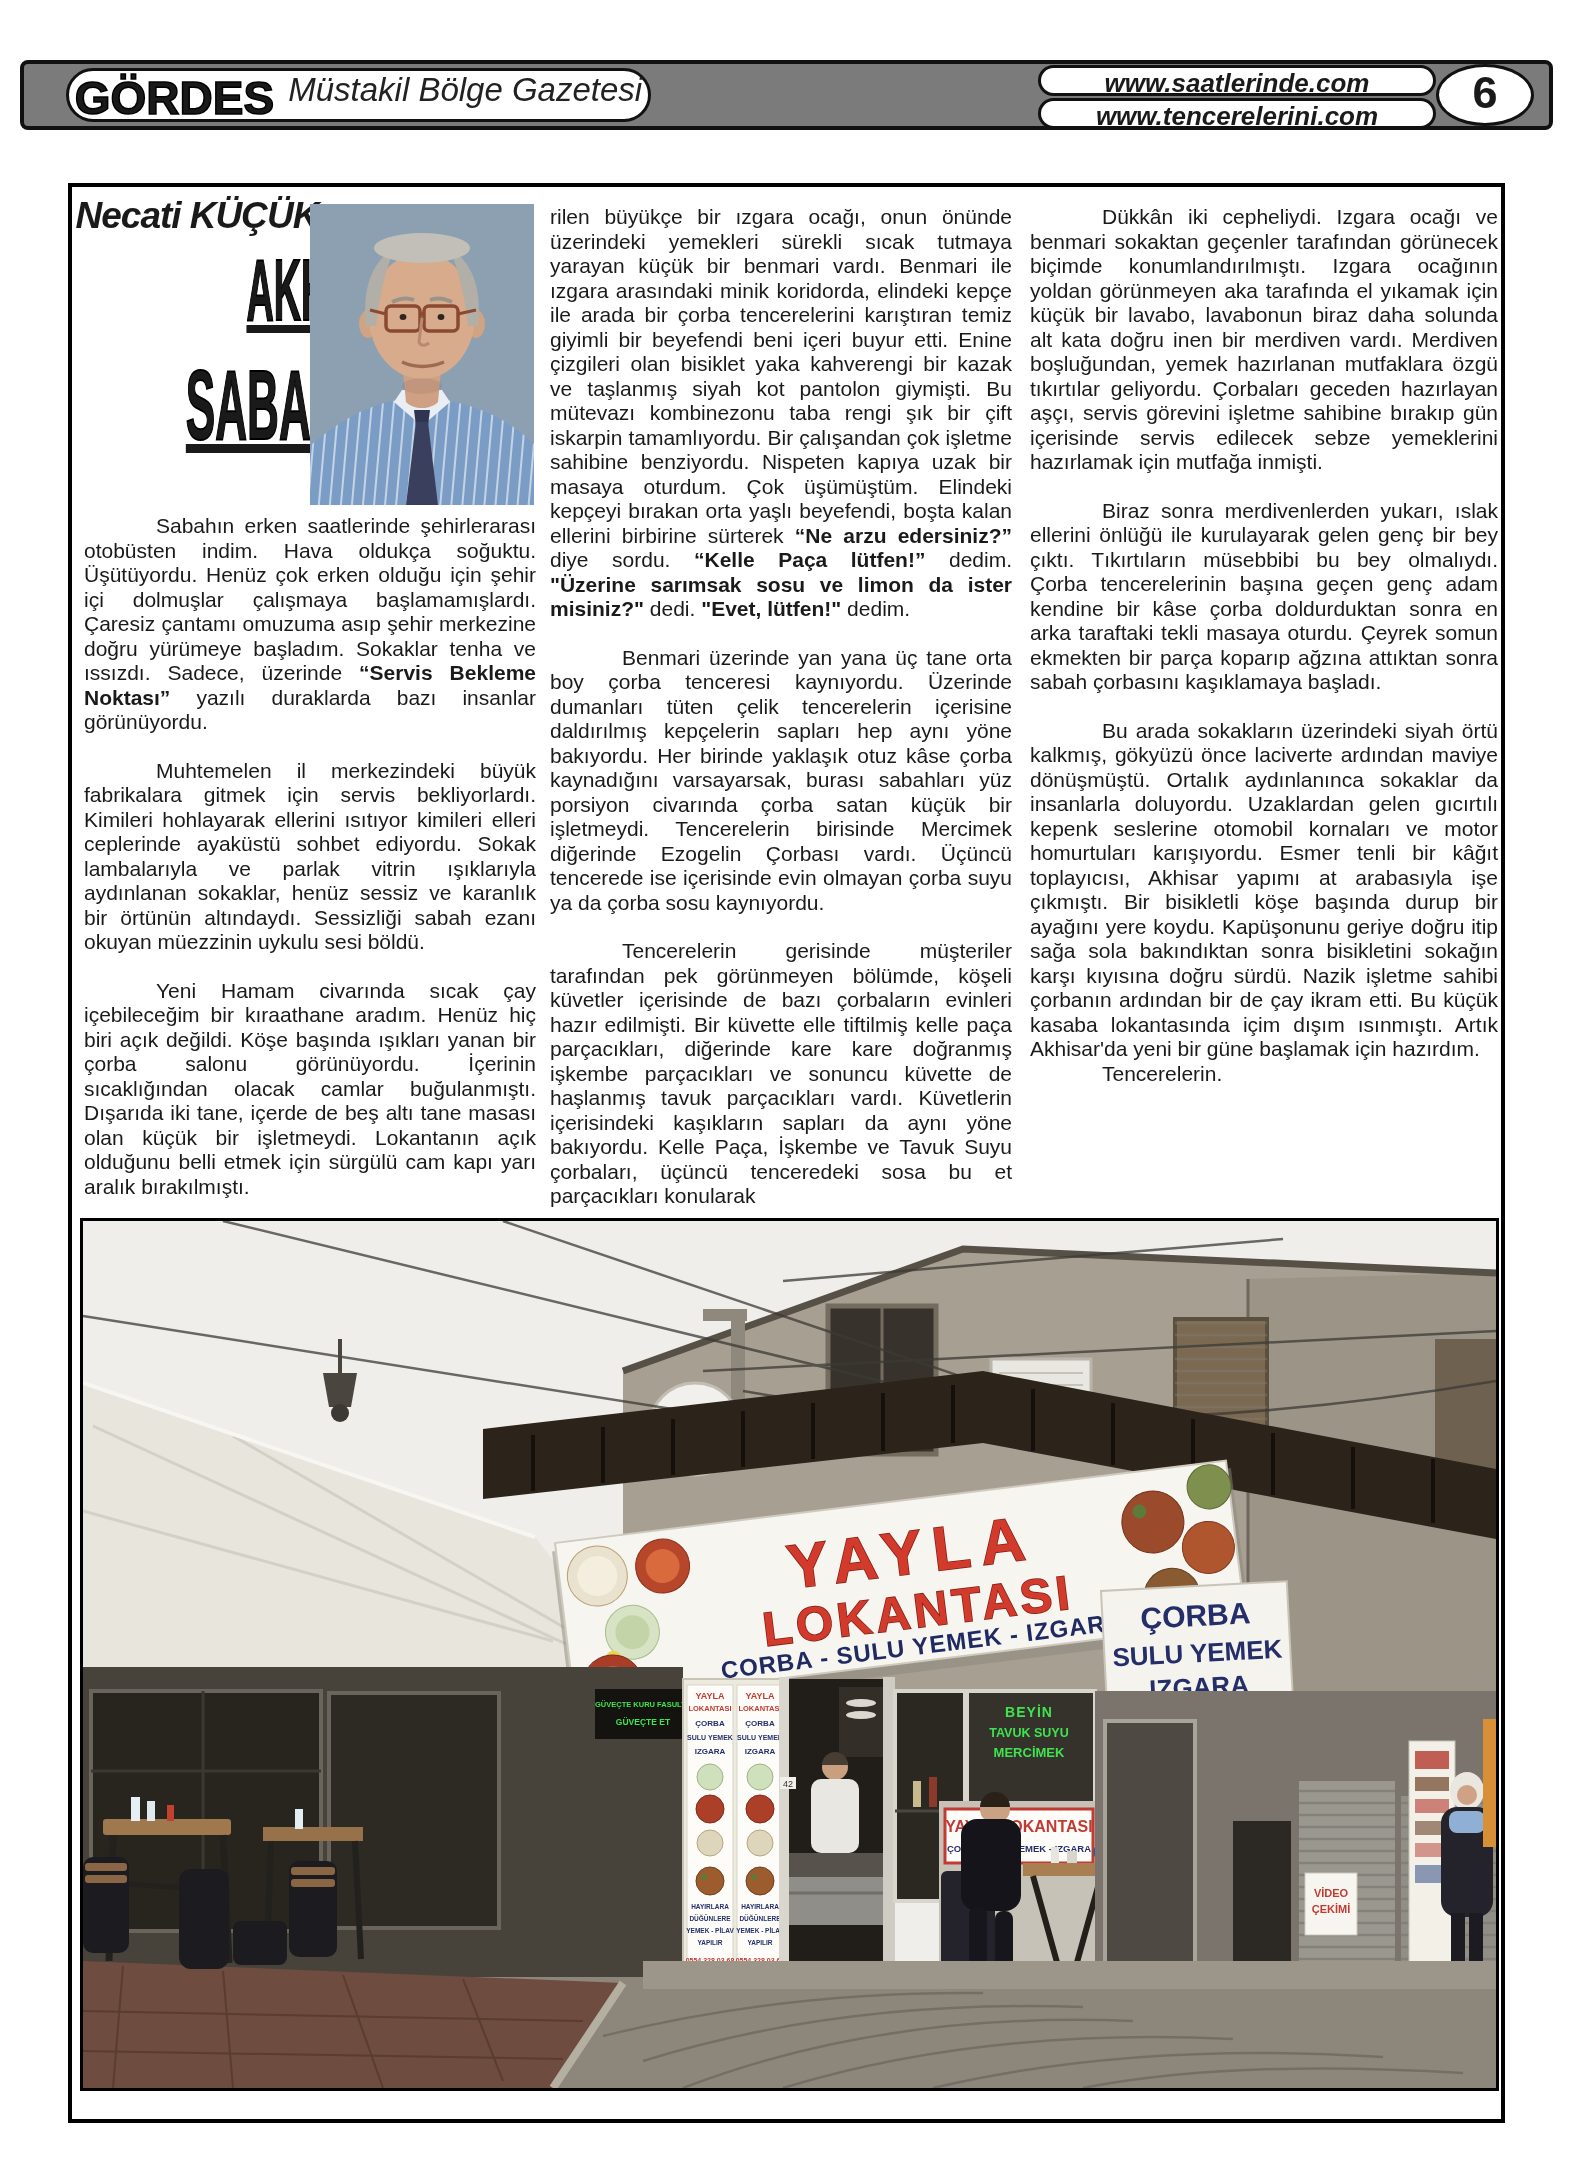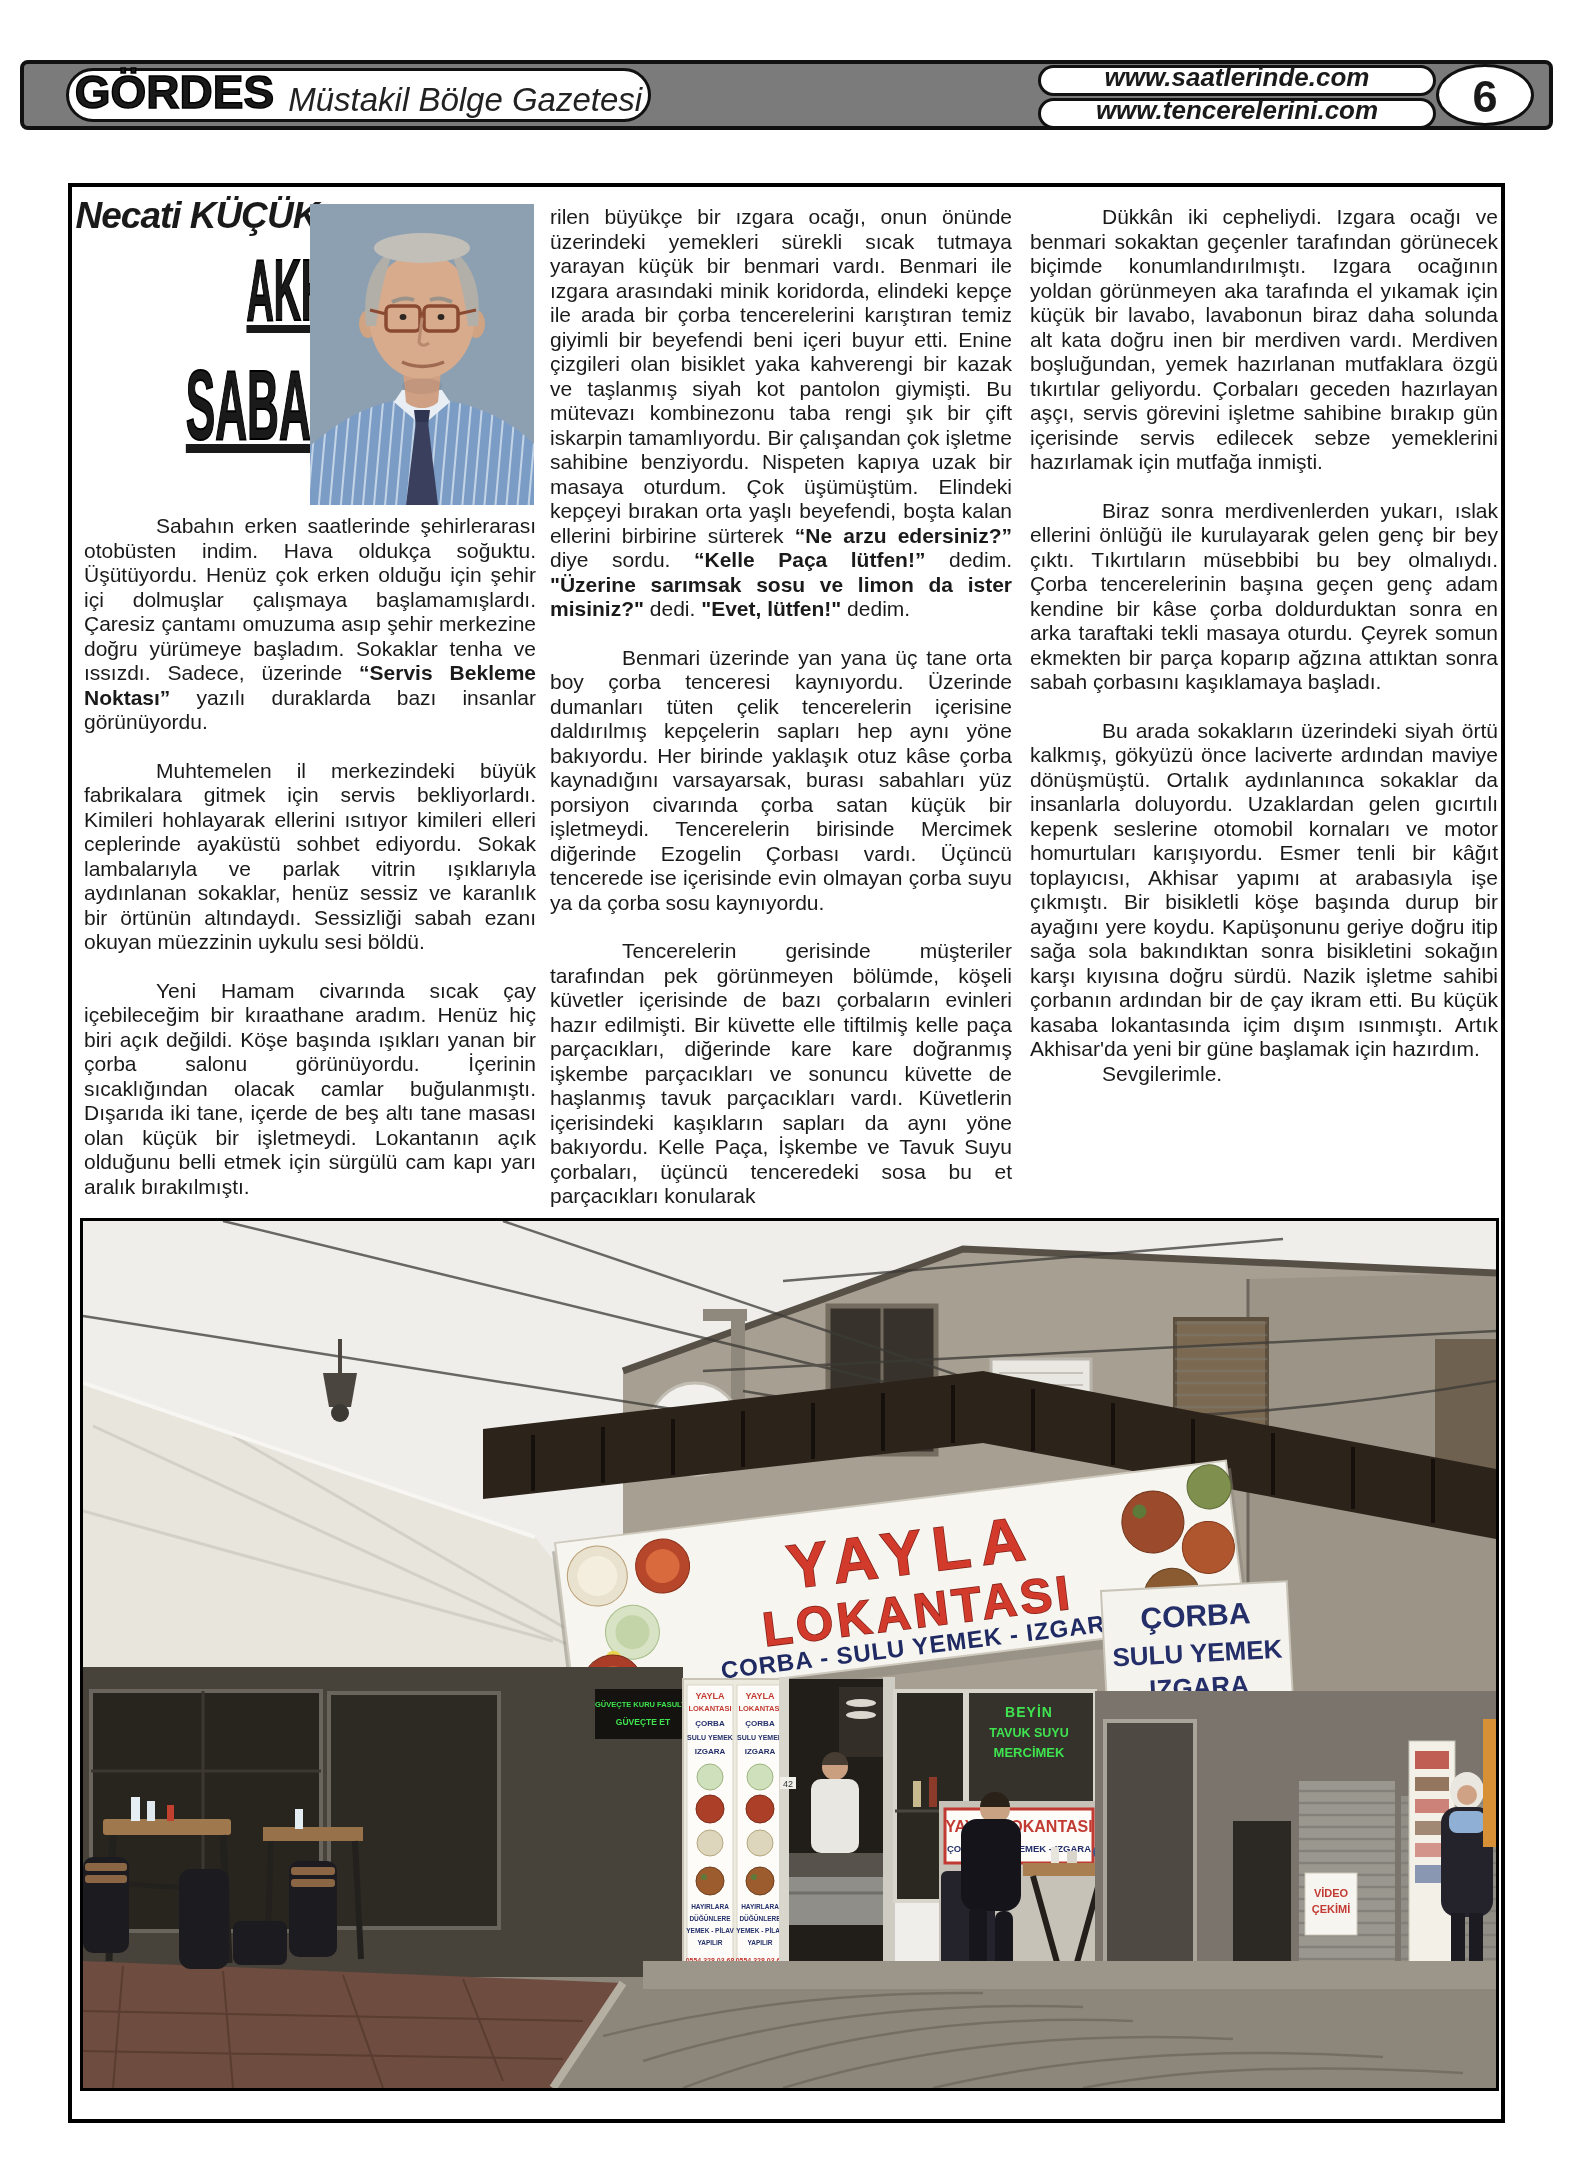--- a/index.html
+++ b/index.html
@@ -2,21 +2,21 @@
 <html><head>
 <meta charset="utf-8">
 <style>
   html,body{margin:0;padding:0;background:#ffffff;}
   .page{position:relative;width:1573px;height:2164px;background:#fff;overflow:hidden;
         font-family:"Liberation Sans",sans-serif;color:#1a1a1a;}
   
   .masthead{position:absolute;left:20px;top:60px;width:1533px;height:70px;background:#7b7b7b;
             border:4px solid #111;border-radius:8px;box-sizing:border-box;}
   .m-box{position:absolute;background:#fff;border:3px solid #111;box-sizing:border-box;
-         display:flex;align-items:flex-end;justify-content:center;}
+         display:flex;align-items:flex-start;justify-content:center;}
   .m-title{left:42px;top:4px;width:585px;height:54px;border-radius:28px;gap:14px;}
   .gordes{font-size:46px;font-weight:bold;letter-spacing:0px;-webkit-text-stroke:1.5px #000;}
   .m-sub{font-size:33px;font-style:italic;font-weight:500;color:#222;}
   .m-date{left:636px;top:9px;width:372px;height:49px;border-radius:25px;
           font-size:33px;font-weight:bold;letter-spacing:1px;}
   .m-site{left:1014px;width:398px;height:31px;border-radius:17px;
           font-size:26px;font-weight:bold;font-style:italic;}
   .m-site1{top:1px;} .m-site2{top:34px;}
   .m-num{left:1412px;top:0px;width:98px;height:62px;border-radius:50%;
          font-size:45px;font-weight:bold;}
@@ -111,21 +111,21 @@
       </div>
     <div class="col col2">
         <p class="noindent"><span>rilen büyükçe bir ızgara ocağı, onun önünde üzerindeki yemekleri sürekli sıcak tutmaya yarayan küçük bir benmari vardı. Benmari ile ızgara arasındaki minik koridorda, elindeki kepçe ile arada bir çorba tencerelerini karıştıran temiz giyimli bir beyefendi beni içeri buyur etti. Enine çizgileri olan bisiklet yaka kahverengi bir kazak ve taşlanmış siyah kot pantolon giymişti. Bu mütevazı kombinezonu taba rengi şık bir çift iskarpin tamamlıyordu. Bir çalışandan çok işletme sahibine benziyordu. Nispeten kapıya uzak bir masaya oturdum. Çok üşümüştüm. Elindeki kepçeyi bırakan orta yaşlı beyefendi, boşta kalan ellerini birbirine sürterek </span><b>“Ne arzu edersiniz?”</b><span> diye sordu. </span><b>“Kelle Paça lütfen!”</b><span> dedim. </span><b>"Üzerine sarımsak sosu ve limon da ister misiniz?"</b><span> dedi. </span><b>"Evet, lütfen!"</b><span> dedim.</span></p>
         <p><span>Benmari üzerinde yan yana üç tane orta boy çorba tenceresi kaynıyordu. Üzerinde dumanları tüten çelik tencerelerin içerisine daldırılmış kepçelerin sapları hep aynı yöne bakıyordu. Her birinde yaklaşık otuz kâse çorba kaynadığını varsayarsak, burası sabahları yüz porsiyon civarında çorba satan küçük bir işletmeydi. Tencerelerin birisinde Mercimek diğerinde Ezogelin Çorbası vardı. Üçüncü tencerede ise içerisinde evin olmayan çorba suyu ya da çorba sosu kaynıyordu.</span></p>
         <p><span>Tencerelerin gerisinde müşteriler tarafından pek görünmeyen bölümde, köşeli küvetler içerisinde de bazı çorbaların evinleri hazır edilmişti. Bir küvette elle tiftilmiş kelle paça parçacıkları, diğerinde kare kare doğranmış işkembe parçacıkları ve sonuncu küvette de haşlanmış tavuk parçacıkları vardı. Küvetlerin içerisindeki kaşıkların sapları da aynı yöne bakıyordu. Kelle Paça, İşkembe ve Tavuk Suyu çorbaları, üçüncü tenceredeki sosa bu et parçacıkları konularak</span></p>
       </div>
     <div class="col col3">
         <p><span>Dükkân iki cepheliydi. Izgara ocağı ve benmari sokaktan geçenler tarafından görünecek biçimde konumlandırılmıştı. Izgara ocağının yoldan görünmeyen aka tarafında el yıkamak için küçük bir lavabo, lavabonun biraz daha solunda alt kata doğru inen bir merdiven vardı. Merdiven boşluğundan, yemek hazırlanan mutfaklara özgü tıkırtılar geliyordu. Çorbaları geceden hazırlayan aşçı, servis görevini işletme sahibine bırakıp gün içerisinde servis edilecek sebze yemeklerini hazırlamak için mutfağa inmişti.</span></p>
         <p><span>Biraz sonra merdivenlerden yukarı, ıslak ellerini önlüğü ile kurulayarak gelen genç bir bey çıktı. Tıkırtıların müsebbibi bu bey olmalıydı. Çorba tencerelerinin başına geçen genç adam kendine bir kâse çorba doldurduktan sonra en arka taraftaki tekli masaya oturdu. Çeyrek somun ekmekten bir parça koparıp ağzına attıktan sonra sabah çorbasını kaşıklamaya başladı.</span></p>
         <p class="nogap"><span>Bu arada sokakların üzerindeki siyah örtü kalkmış, gökyüzü önce laciverte ardından maviye dönüşmüştü. Ortalık aydınlanınca sokaklar da insanlarla doluyordu. Uzaklardan gelen gıcırtılı kepenk seslerine otomobil kornaları ve motor homurtuları karışıyordu. Esmer tenli bir kâğıt toplayıcısı, Akhisar yapımı at arabasıyla işe çıkmıştı. Bir bisikletli köşe başında durup bir ayağını yere koydu. Kapüşonunu geriye doğru itip sağa sola bakındıktan sonra bisikletini sokağın karşı kıyısına doğru sürdü. Nazik işletme sahibi çorbanın ardından bir de çay ikram etti. Bu küçük kasaba lokantasında içim dışım ısınmıştı. Artık Akhisar'da yeni bir güne başlamak için hazırdım.</span></p>
-        <p><span>Sevgilerimle.</span></p>
+        <p><span>Tencerelerin.</span></p>
       </div>
 
     <div class="photo-frame">
       <svg viewBox="0 0 1413 867" preserveAspectRatio="none">
         <defs>
           <pattern id="slats" patternUnits="userSpaceOnUse" width="20" height="12">
             <line x1="0" y1="6" x2="20" y2="6" stroke="#7e7c76" stroke-width="2.5"></line>
           </pattern>
           <g id="poster">
             <rect width="46" height="294" fill="#fdfcf8" stroke="#d8d3c7"></rect>

